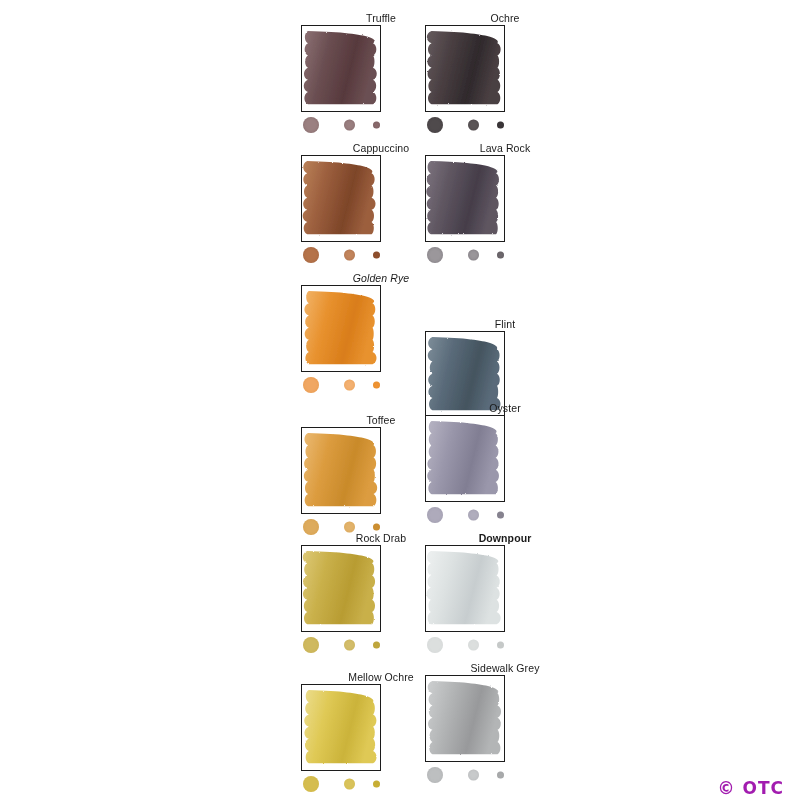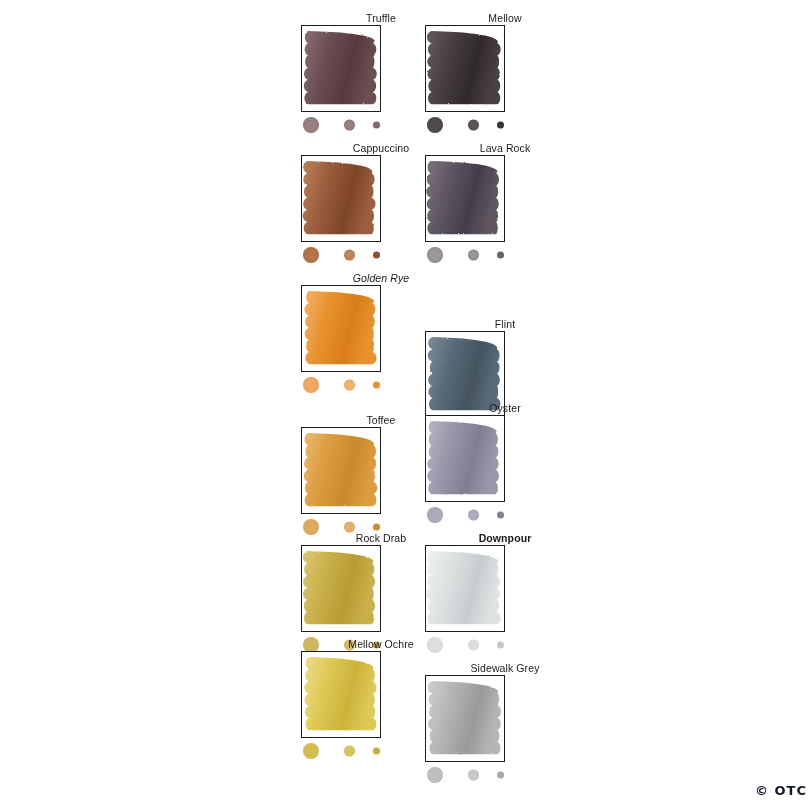--- a/index.html
+++ b/index.html
@@ -66,26 +66,26 @@
     border-radius:50%;
     top:50%;
     transform:translateY(-50%);
   }
   .dot.d-lg{left:2px;width:16px;height:16px;}
   .dot.d-md{left:43px;width:11px;height:11px;}
   .dot.d-sm{left:72px;width:7px;height:7px;}
 
   .watermark{
     position:absolute;
-    right:1px;
+    right:24px;
     bottom:10px;
-    font-size:13px;
+    font-size:17px;
     font-weight:bold;
     letter-spacing:1px;
-    color:#0f172a;
+    color:#a21caf;
     font-family:"DejaVu Sans", sans-serif;
     user-select:none;
   }
 </style>
 </head>
 <body>
 
 <div id="sheet">
     <div class="row" style="top: 12px;">
       <div class="cell col0" style="top: 0px;">
@@ -109,21 +109,21 @@
         </div>
         <div class="dots">
           <span class="dot d-lg" style="background: rgb(155, 128, 129); box-shadow: rgba(87, 57, 61, 0.333) 0px 0px 3px inset;"></span>
           <span class="dot d-md" style="background: rgb(154, 127, 128); box-shadow: rgba(87, 57, 61, 0.333) 0px 0px 3px inset;"></span>
           <span class="dot d-sm" style="background: rgb(138, 107, 109); box-shadow: rgba(87, 57, 61, 0.333) 0px 0px 3px inset;"></span>
         </div>
       </div>
     </div>
     <div class="row" style="top: 12px;">
       <div class="cell col1" style="top: 0px;">
-        <div class="swatch-label">Mellow</div>
+        <div class="swatch-label">Ochre</div>
         <div class="swatch-box">
           <svg viewBox="0 0 100 100" preserveAspectRatio="none">
             <defs>
               <linearGradient id="g1" x1="0" y1="0" x2="1" y2="0.25">
                 <stop offset="0%" stop-color="#655b5e"></stop>
                 <stop offset="35%" stop-color="#4a3f42"></stop>
                 <stop offset="72%" stop-color="#2f292c"></stop>
                 <stop offset="100%" stop-color="#4a3f42"></stop>
               </linearGradient>
               <filter id="f1">
@@ -350,21 +350,21 @@
             <path d="M 6.2 6 C 96.9 8.0, 96.9 18.3, 90.5 20.3 C 93.9 22.3, 93.9 32.7, 90.5 34.7 C 96.0 36.7, 96.0 47.0, 90.5 49.0 C 95.8 51.0, 95.8 61.3, 90.5 63.3 C 94.8 65.3, 94.8 75.7, 90.5 77.7 C 97.5 79.7, 97.5 90.0, 90.5 92.0 L 6.2 92.0 C 0.8 90.0, 0.8 79.7, 6.2 77.7 C 2.1 75.7, 2.1 65.3, 6.2 63.3 C -1.1 61.3, -1.1 51.0, 6.2 49.0 C 0.7 47.0, 0.7 36.7, 6.2 34.7 C 0.6 32.7, 0.6 22.3, 6.2 20.3 C -0.2 18.3, -0.2 8.0, 6.2 6.0 Z" fill="url(#g9)" filter="url(#f9)"></path>
           </svg>
         </div>
         <div class="dots">
           <span class="dot d-lg" style="background: rgb(220, 223, 222); box-shadow: rgba(199, 205, 207, 0.333) 0px 0px 3px inset;"></span>
           <span class="dot d-md" style="background: rgb(220, 223, 222); box-shadow: rgba(199, 205, 207, 0.333) 0px 0px 3px inset;"></span>
           <span class="dot d-sm" style="background: rgb(198, 201, 200); box-shadow: rgba(199, 205, 207, 0.333) 0px 0px 3px inset;"></span>
         </div>
       </div>
     </div>
-    <div class="row" style="top: 638px;">
+    <div class="row" style="top: 671px;">
       <div class="cell col0" style="top: 0px;">
         <div class="swatch-label">Mellow Ochre</div>
         <div class="swatch-box">
           <svg viewBox="0 0 100 100" preserveAspectRatio="none">
             <defs>
               <linearGradient id="g10" x1="0" y1="0" x2="1" y2="0.25">
                 <stop offset="0%" stop-color="#ecdd8d"></stop>
                 <stop offset="35%" stop-color="#dfc955"></stop>
                 <stop offset="72%" stop-color="#cbb33a"></stop>
                 <stop offset="100%" stop-color="#dfc955"></stop>

